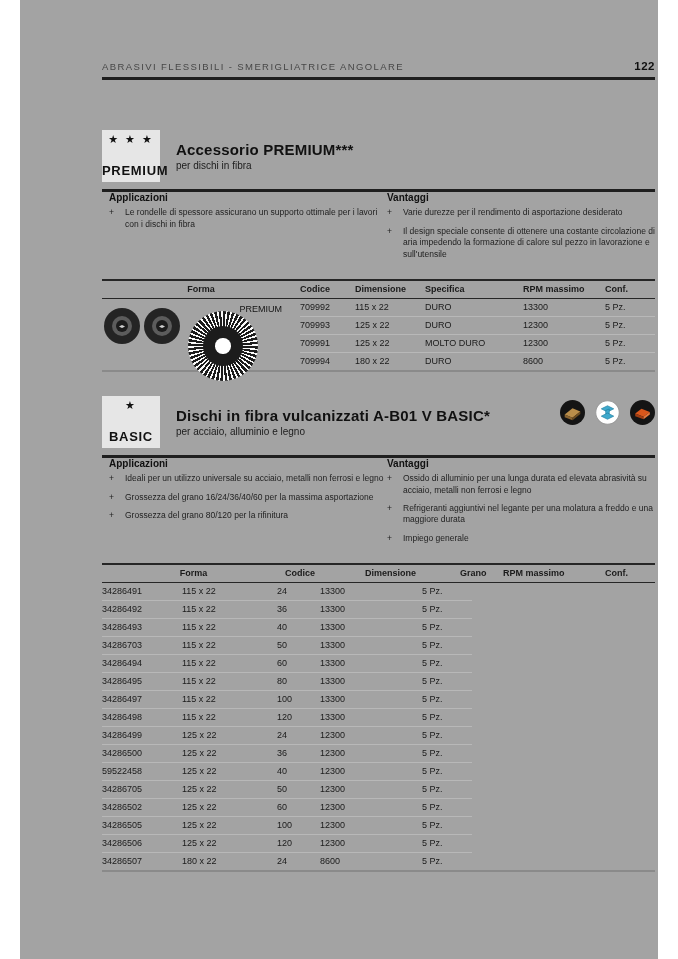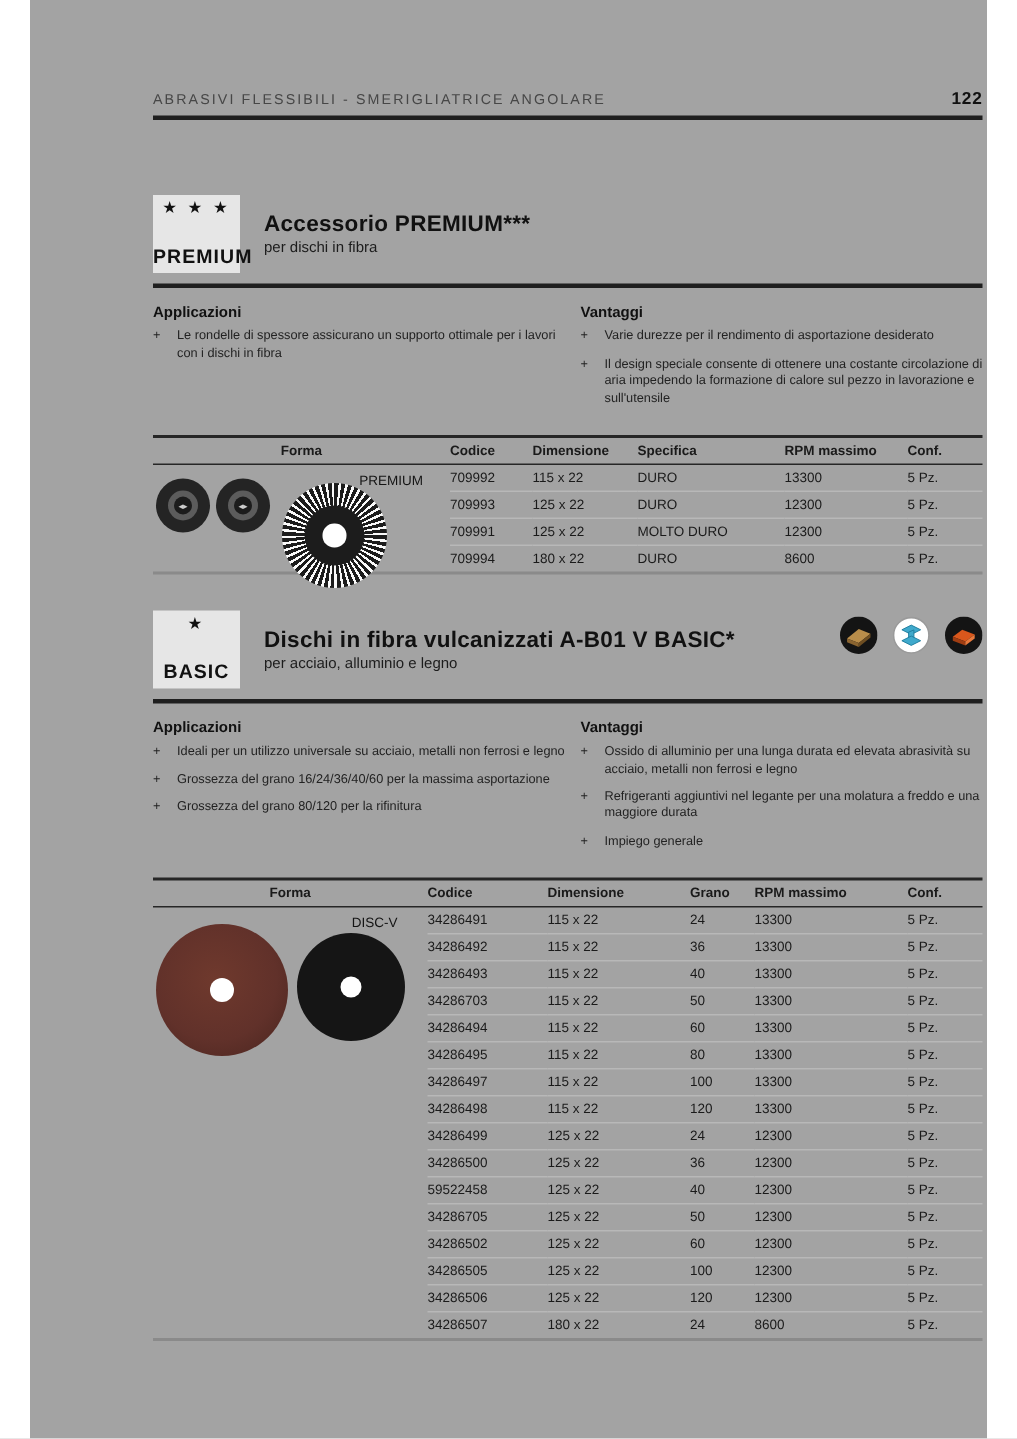--- a/index.html
+++ b/index.html
@@ -25,21 +25,21 @@
   .badge-stars { display:block; font-size:11px; letter-spacing:2px; line-height:1.1; color:#111; }
   .badge-label { display:block; font-size:13px; font-weight:bold; letter-spacing:.7px; margin-top:18px; color:#111; }
   .section-titles { margin-left:16px; }
   .section-title { font-size:15px; font-weight:bold; letter-spacing:.2px; color:#111; }
   .section-subtitle { font-size:10px; margin-top:2px; color:#1c1c1c; }
   .section-rule { height:3px; background:#1f1f1f; margin-top:7px; }
   .material-icons { position:absolute; right:0; top:4px; display:flex; gap:10px; }
   .mat-icon { width:25px; height:25px; display:block; }
 
   
-  .cols { display:flex; justify-content:space-between; margin-top:11px; }
+  .cols { display:flex; justify-content:flex-end; }
   .col-left { width:278px; }
   .col-right { width:268px; }
   .block-heading { font-size:10px; font-weight:bold; margin-bottom:4px; color:#111; }
   .block-heading.spaced { margin-top:9px; }
   .bullet-item { display:flex; font-size:8.5px; line-height:1.35; margin-bottom:7px; color:#222; }
   .bullet-item .plus { width:16px; flex:none; }
   .bullet-item .bullet-text { flex:1; }
 
   
   .ptable { margin-top:12px; border-top:2px solid #262626; border-bottom:2px solid #8a8a8a; }
@@ -269,25 +269,20 @@
       <div class="ptable">
         <div class="ptable-header">
           <div class="forma-head w-forma-2">Forma</div>
           <span class="hcell" style="width:80px">Codice</span>
           <span class="hcell" style="width:95px">Dimensione</span>
           <span class="hcell" style="width:43px">Grano</span>
           <span class="hcell" style="width:102px">RPM massimo</span>
           <span class="hcell" style="width:50px">Conf.</span>
         </div>
         <div class="ptable-body">
-          <div class="forma-area w-forma-2">
-            <div class="disc-fiber disc-brown"></div>
-            <div class="disc-fiber disc-black"></div>
-            <div class="product-name pn-2">DISC-V</div>
-          </div>
           <table class="data-table">
             <colgroup>
                 <col style="width:80px">
                 <col style="width:95px">
                 <col style="width:43px">
                 <col style="width:102px">
                 <col style="width:50px">
               </colgroup>
             <tbody>
                 <tr>

